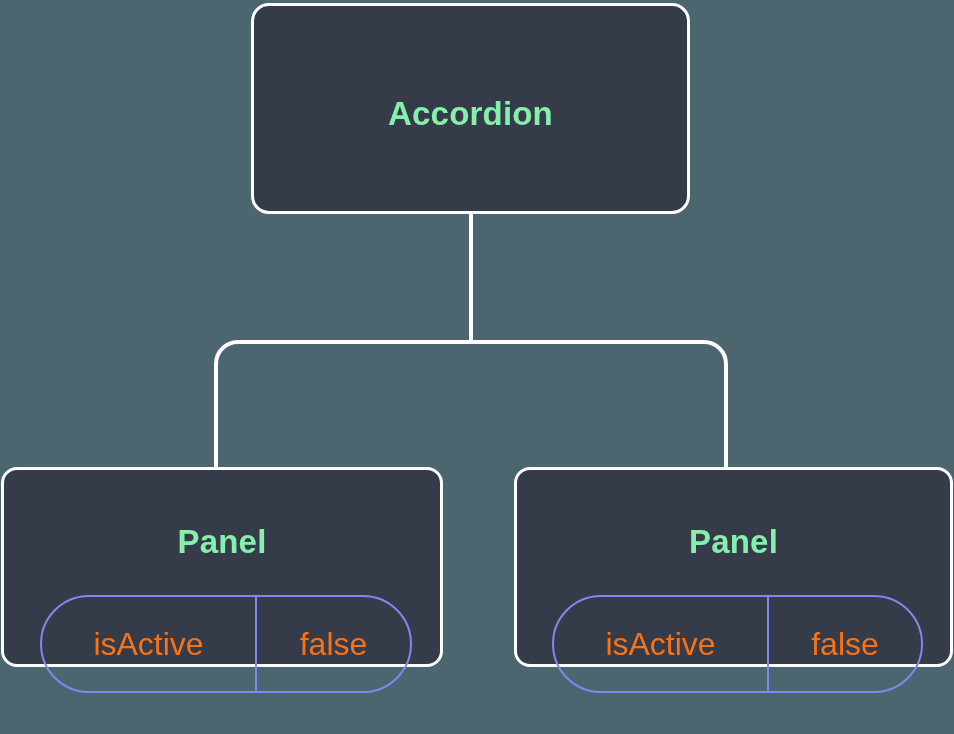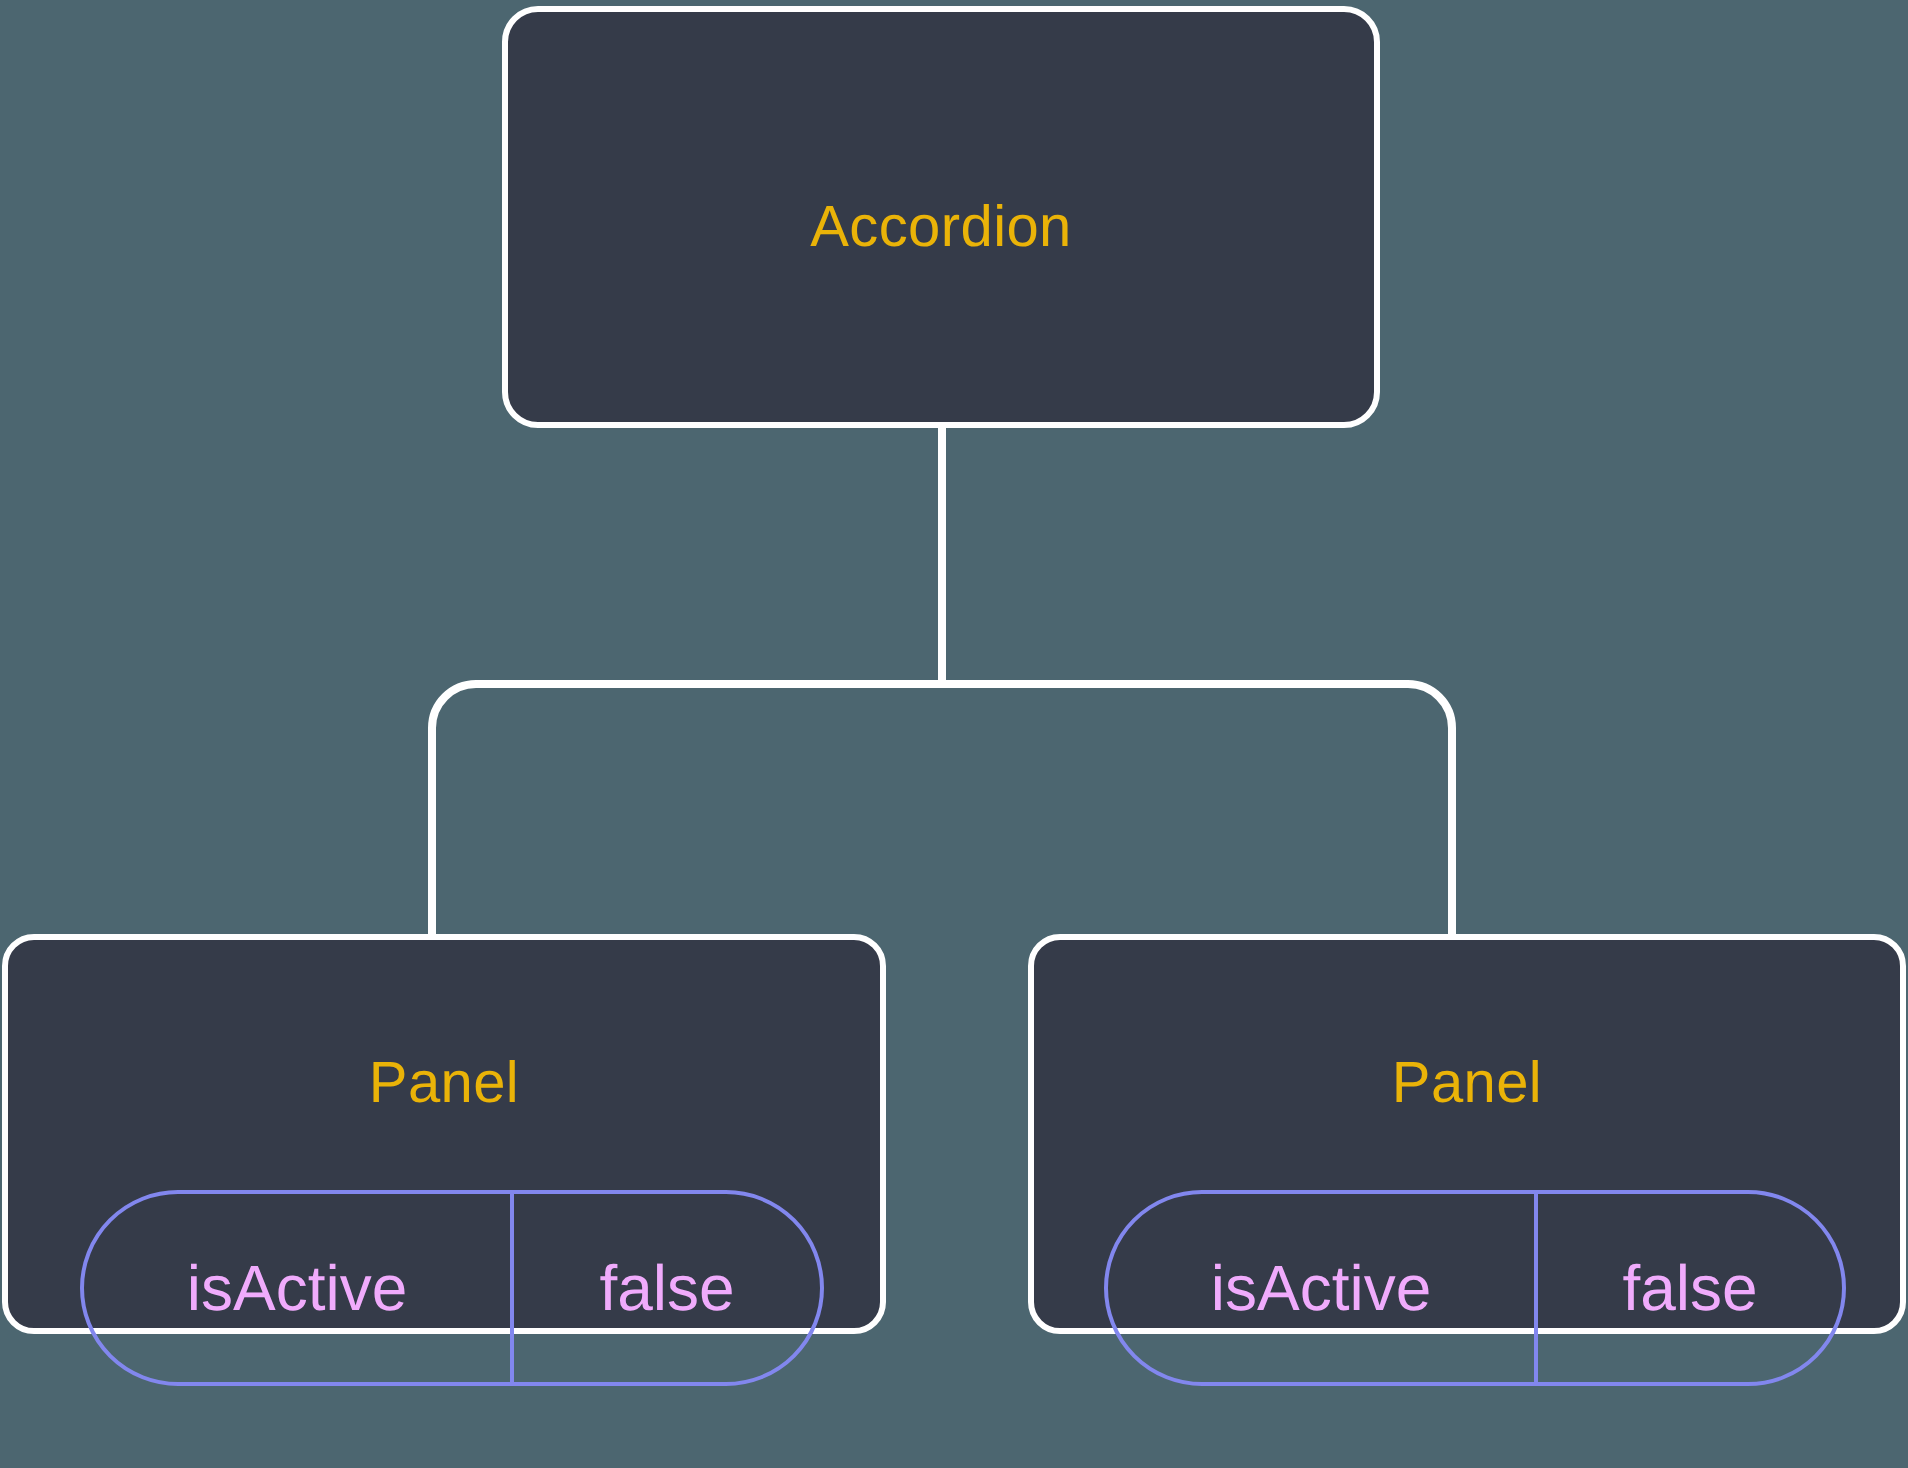--- a/index.html
+++ b/index.html
@@ -67,23 +67,23 @@
   }
   .node-panel .node-title {
     position: absolute;
     left: 0;
     right: 0;
     top: 52px;
     text-align: center;
   }
 
   .node-title {
-    color: #eab308;
-    font-size: 29px;
-    font-weight: 400;
+    color: #86efac;
+    font-size: 33px;
+    font-weight: 700;
     letter-spacing: 0.2px;
     line-height: 40px;
     white-space: nowrap;
   }
 
   
   .pill {
     position: absolute;
     height: 98px;
     border: 2px solid #8287ee;
@@ -101,21 +101,21 @@
   .pill-right {
     left: 35px;
     top: 125px;
     width: 371px;
   }
   .pill-key,
   .pill-val {
     display: flex;
     align-items: center;
     justify-content: center;
-    color: #f0abfc;
+    color: #f97316;
     font-size: 32px;
     font-weight: 400;
     line-height: 38px;
     white-space: nowrap;
   }
   .pill-key {
     flex: 0 0 213px;
   }
   .pill-divider {
     flex: 0 0 2px;

